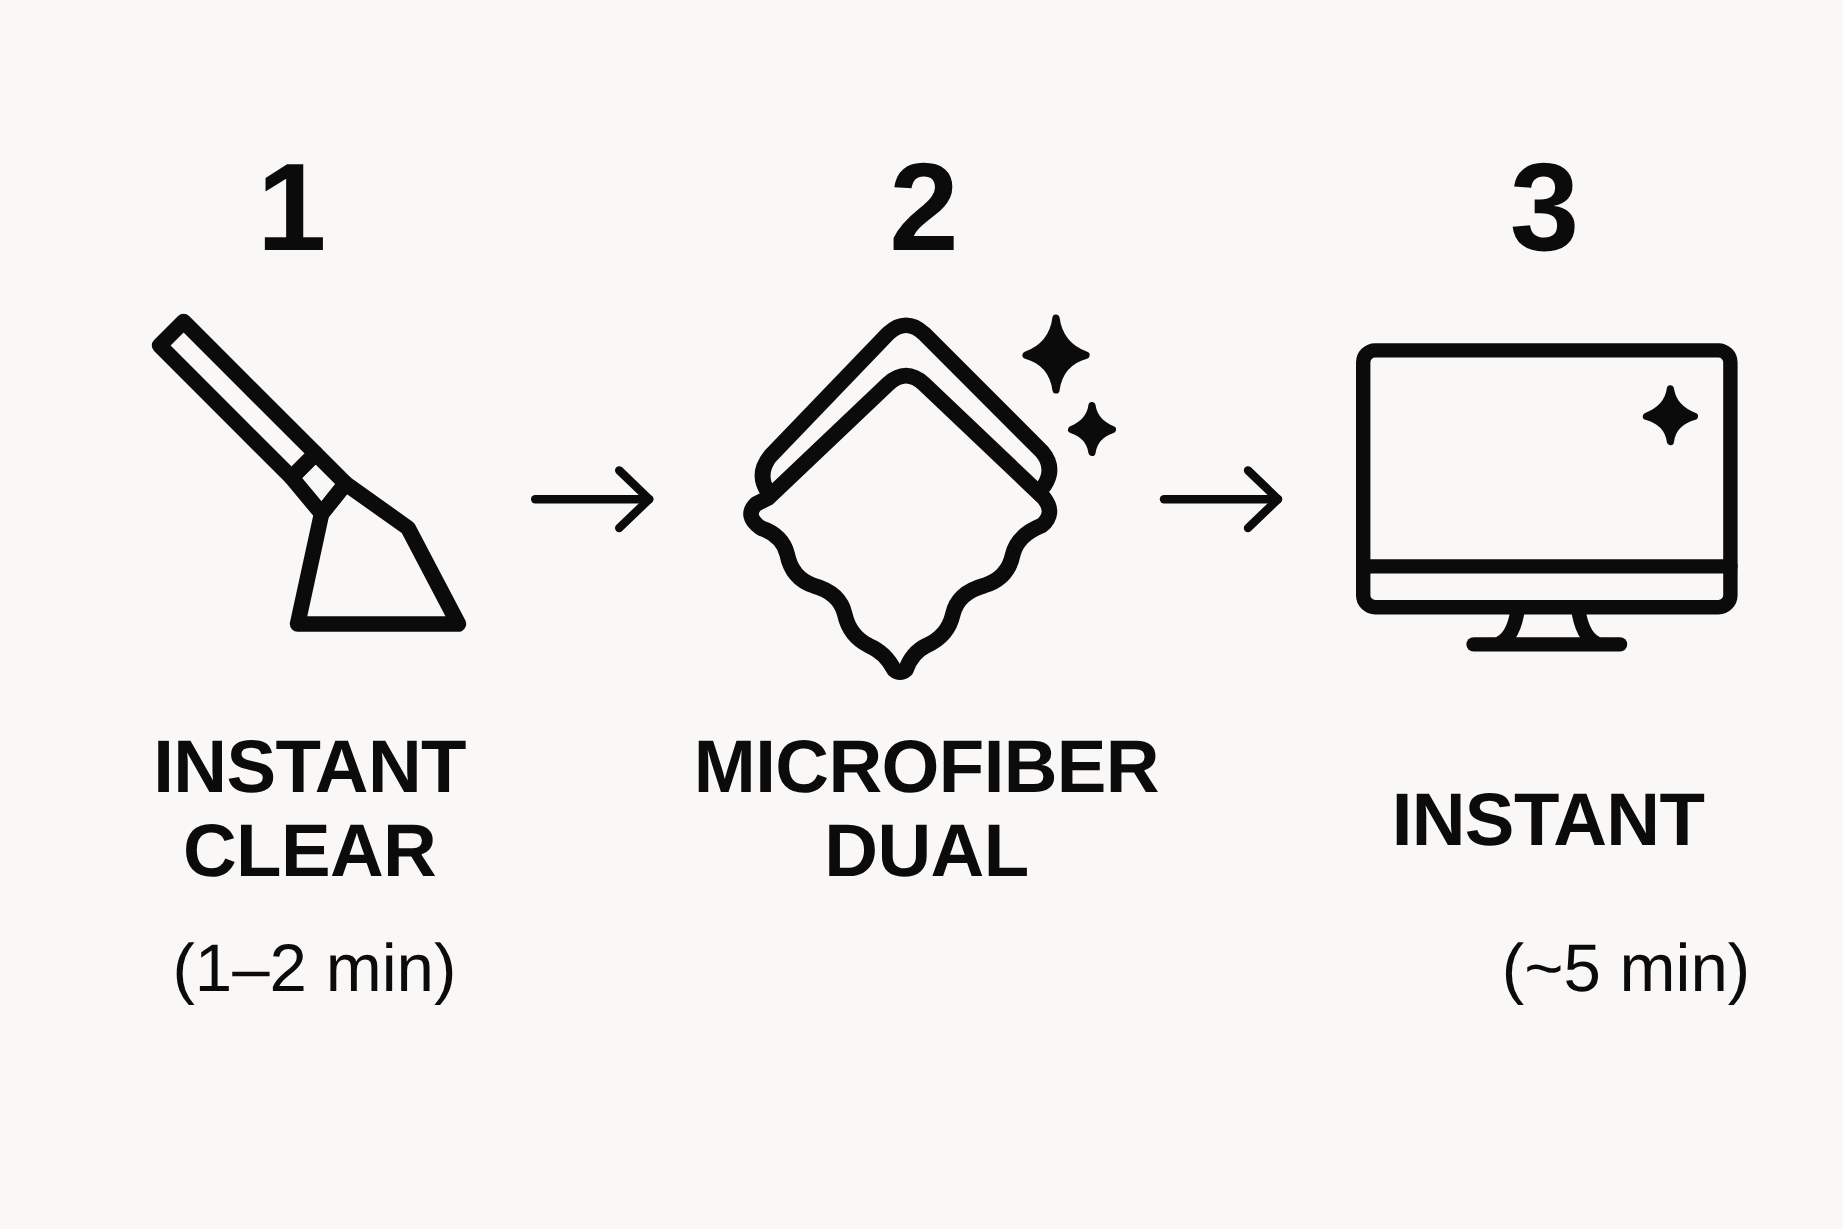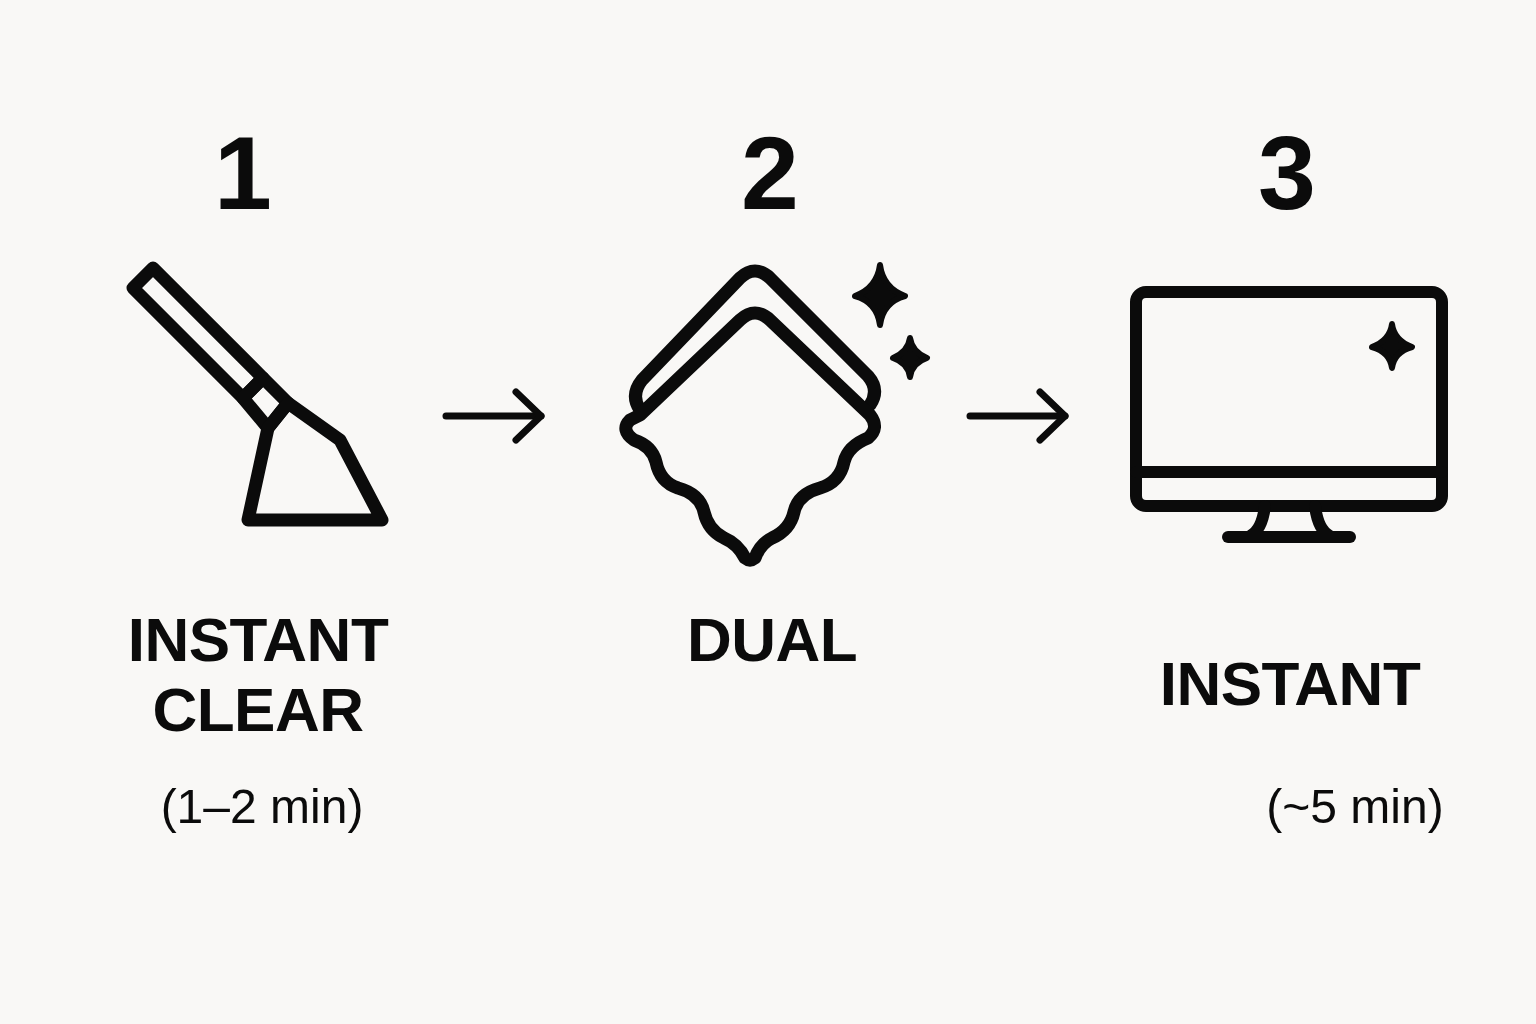--- a/index.html
+++ b/index.html
@@ -30,21 +30,21 @@
       font-size: 62px;
       line-height: 70px;
       letter-spacing: -0.5px;
     }
     .label div { white-space: nowrap; }
     .duration {
       position: absolute;
       width: 460px;
       text-align: center;
       font-weight: 400;
-      font-size: 48px;
+      font-size: 56px;
       line-height: 64px;
     }
   </style>
 </head>
 <body>
 
 <div class="step-num" style="left:143px;">1</div>
 <div class="step-num" style="left:670px;">2</div>
 <div class="step-num" style="left:1187px;">3</div>
 
@@ -99,19 +99,20 @@
   <path d="M272,44 Q274,60 292,67 Q274,72 272,88 Q270,72 252,67 Q270,60 272,44 Z" fill="#0b0b0b" stroke="#0b0b0b" stroke-width="6" stroke-linejoin="round"></path>
 </svg>
 
 <div class="label" style="left:28px; top:605px;">
   <div>INSTANT</div>
   <div>CLEAR</div>
 </div>
 <div class="duration" style="left:32px; top:775px;">(1–2 min)</div>
 
 <div class="label" style="left:542px; top:605px;">
+  <div>MICROFIBER</div>
   <div>DUAL</div>
 </div>
 
 <div class="label" style="left:1060px; top:605px;margin-top:44px;">
   <div>INSTANT</div>
 </div>
 <div class="duration" style="left:1125px; top:775px;">(~5 min)</div>
 
 </body></html>

